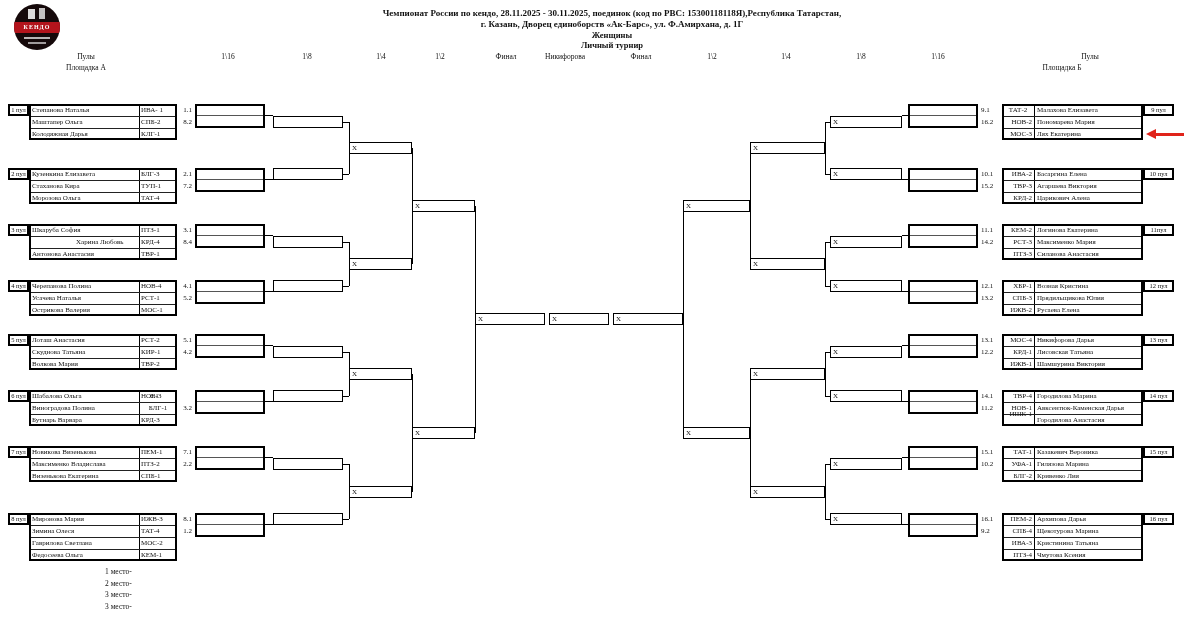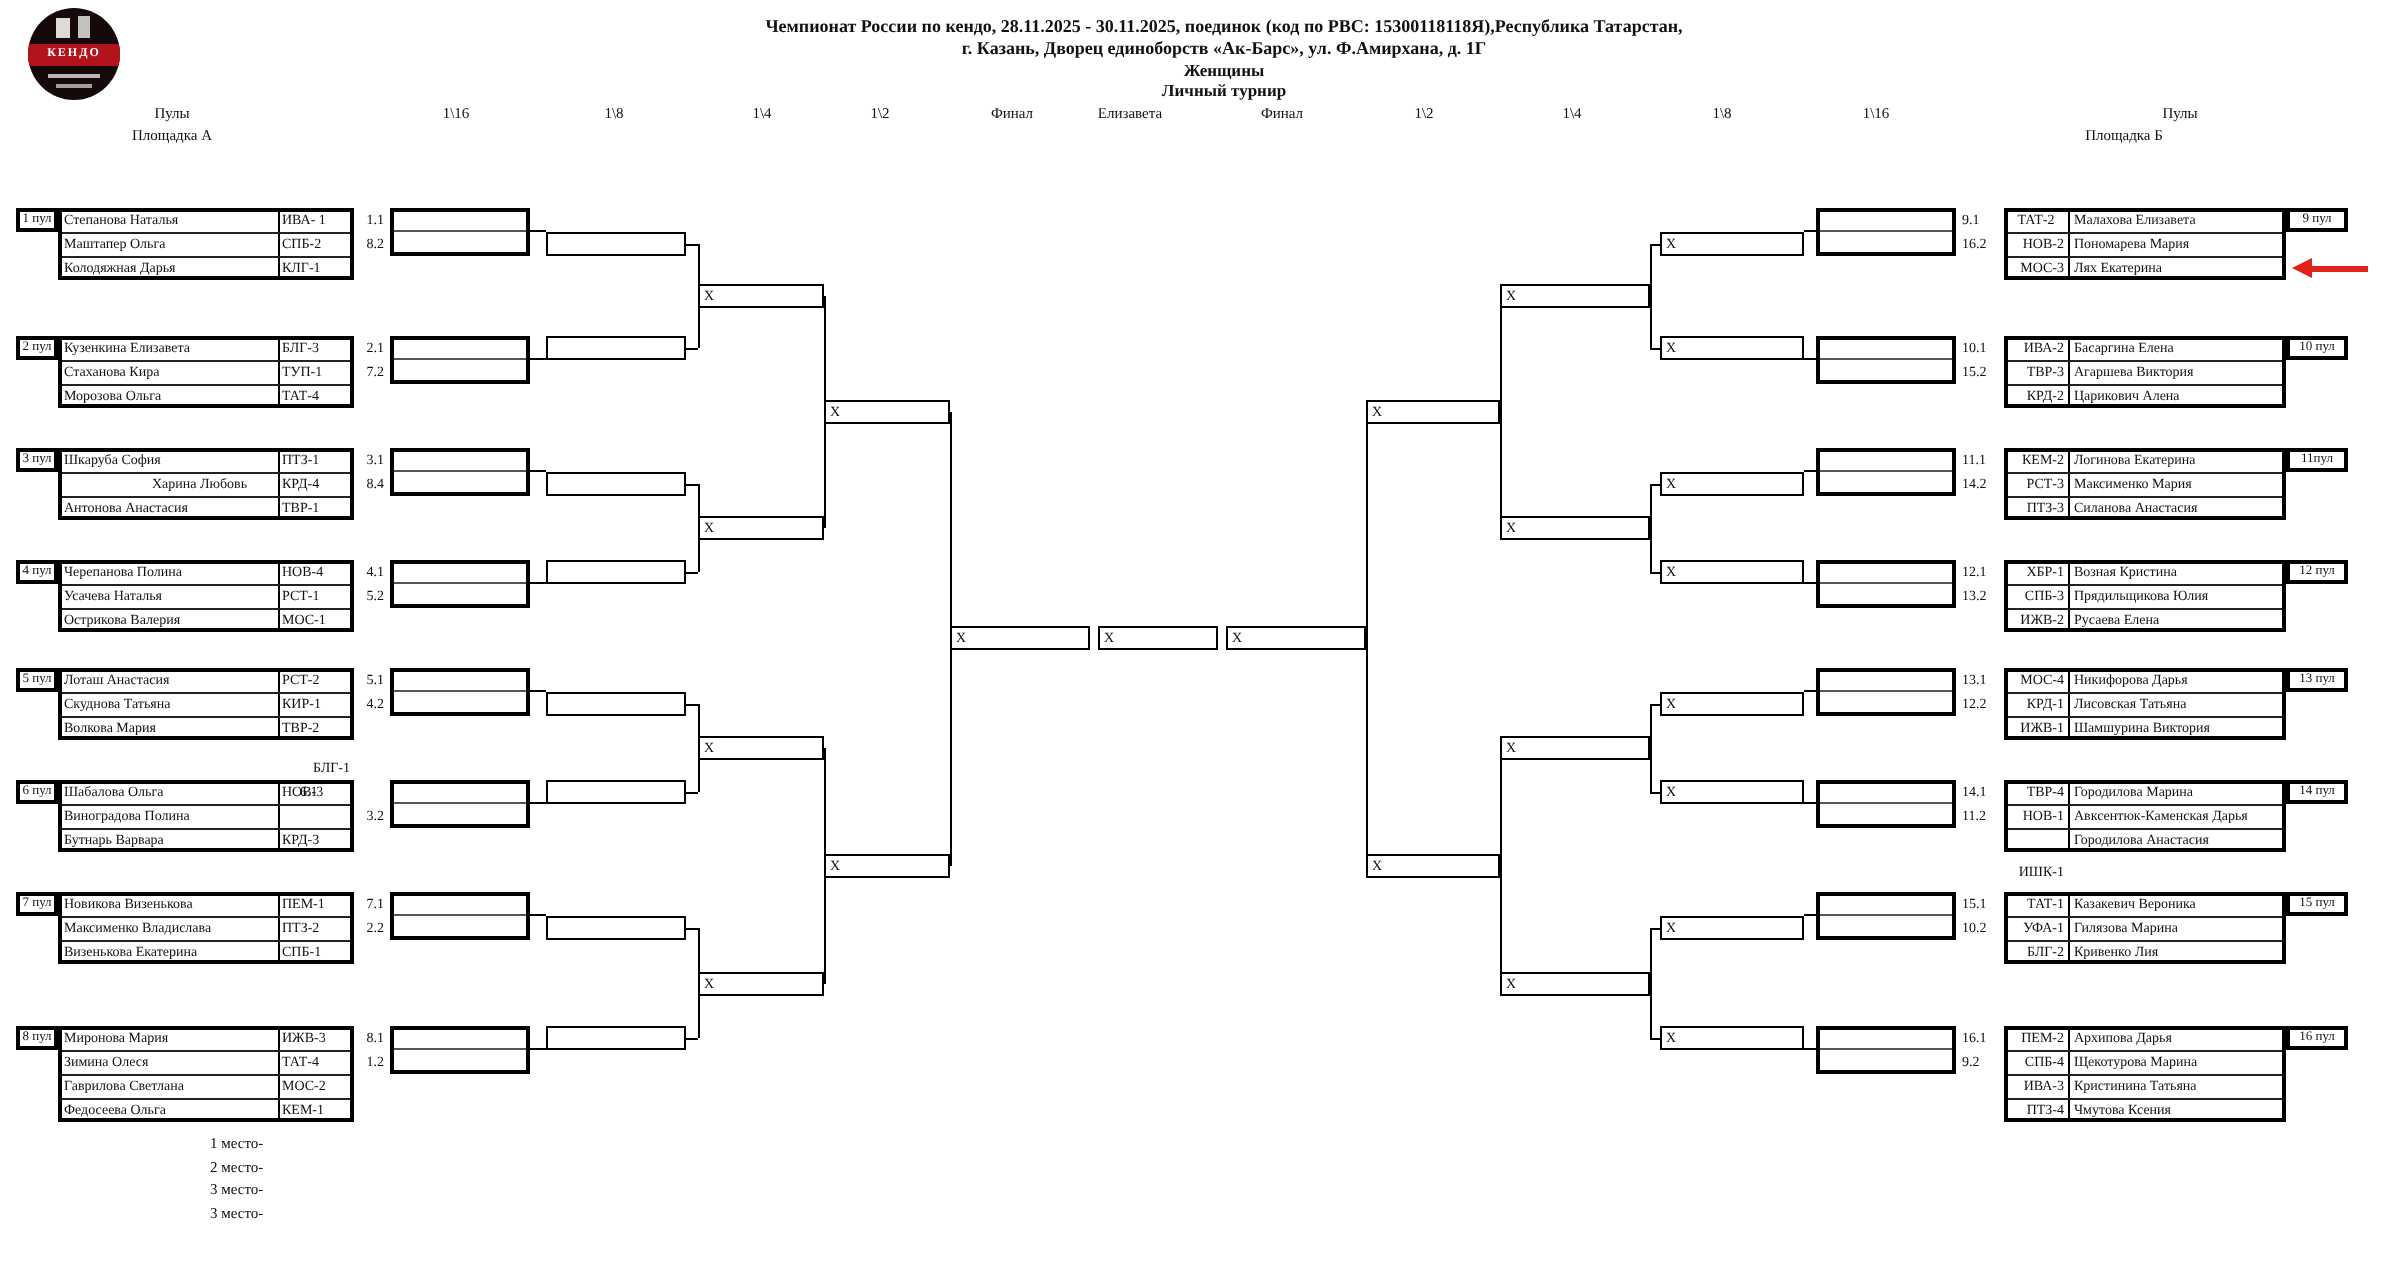--- a/index.html
+++ b/index.html
@@ -41,21 +41,21 @@
   <div class="colhdr" style="left:86px;top:63px;">Площадка А</div>
   <div class="colhdr" style="left:1090px;top:52px;">Пулы</div>
   <div class="colhdr" style="left:1062px;top:63px;">Площадка Б</div>
 
   <div id="bracket">
       <div style="position: absolute; left: 198px; top: 52px; width: 60px; height: 10px; text-align: center; font-size: 7.5px; line-height: 10px; white-space: nowrap; overflow: hidden;">1\16</div>
       <div style="position: absolute; left: 277px; top: 52px; width: 60px; height: 10px; text-align: center; font-size: 7.5px; line-height: 10px; white-space: nowrap; overflow: hidden;">1\8</div>
       <div style="position: absolute; left: 351px; top: 52px; width: 60px; height: 10px; text-align: center; font-size: 7.5px; line-height: 10px; white-space: nowrap; overflow: hidden;">1\4</div>
       <div style="position: absolute; left: 410px; top: 52px; width: 60px; height: 10px; text-align: center; font-size: 7.5px; line-height: 10px; white-space: nowrap; overflow: hidden;">1\2</div>
       <div style="position: absolute; left: 476px; top: 52px; width: 60px; height: 10px; text-align: center; font-size: 7.5px; line-height: 10px; white-space: nowrap; overflow: hidden;">Финал</div>
-      <div style="position: absolute; left: 535px; top: 52px; width: 60px; height: 10px; text-align: center; font-size: 7.5px; line-height: 10px; white-space: nowrap; overflow: hidden;">Елизавета</div>
+      <div style="position: absolute; left: 535px; top: 52px; width: 60px; height: 10px; text-align: center; font-size: 7.5px; line-height: 10px; white-space: nowrap; overflow: hidden;">Никифорова</div>
       <div style="position: absolute; left: 611px; top: 52px; width: 60px; height: 10px; text-align: center; font-size: 7.5px; line-height: 10px; white-space: nowrap; overflow: hidden;">Финал</div>
       <div style="position: absolute; left: 682px; top: 52px; width: 60px; height: 10px; text-align: center; font-size: 7.5px; line-height: 10px; white-space: nowrap; overflow: hidden;">1\2</div>
       <div style="position: absolute; left: 756px; top: 52px; width: 60px; height: 10px; text-align: center; font-size: 7.5px; line-height: 10px; white-space: nowrap; overflow: hidden;">1\4</div>
       <div style="position: absolute; left: 831px; top: 52px; width: 60px; height: 10px; text-align: center; font-size: 7.5px; line-height: 10px; white-space: nowrap; overflow: hidden;">1\8</div>
       <div style="position: absolute; left: 908px; top: 52px; width: 60px; height: 10px; text-align: center; font-size: 7.5px; line-height: 10px; white-space: nowrap; overflow: hidden;">1\16</div>
       <div style="position: absolute; left: 8px; top: 104px; width: 21px; height: 12px; border: 2px solid rgb(0, 0, 0); box-sizing: border-box; background: rgb(255, 255, 255);"></div>
       <div style="position: absolute; left: 8px; top: 104px; width: 21px; height: 12px; text-align: center; font-size: 6.5px; line-height: 12px; white-space: nowrap; overflow: hidden;">1 пул</div>
       <div style="position: absolute; left: 29px; top: 104px; width: 148px; height: 36px; border: 2px solid rgb(0, 0, 0); box-sizing: border-box; background: rgb(255, 255, 255);"></div>
       <div style="position: absolute; left: 139px; top: 105px; width: 1px; height: 34px; background: rgb(0, 0, 0);"></div>
       <div style="position: absolute; left: 31px; top: 116px; width: 144px; height: 1px; background: rgb(34, 34, 34);"></div>
@@ -141,21 +141,21 @@
       <div style="position: absolute; left: 265px; top: 345px; width: 8px; height: 1px; background: rgb(0, 0, 0);"></div>
       <div style="position: absolute; left: 8px; top: 390px; width: 21px; height: 12px; border: 2px solid rgb(0, 0, 0); box-sizing: border-box; background: rgb(255, 255, 255);"></div>
       <div style="position: absolute; left: 8px; top: 390px; width: 21px; height: 12px; text-align: center; font-size: 6.5px; line-height: 12px; white-space: nowrap; overflow: hidden;">6 пул</div>
       <div style="position: absolute; left: 29px; top: 390px; width: 148px; height: 36px; border: 2px solid rgb(0, 0, 0); box-sizing: border-box; background: rgb(255, 255, 255);"></div>
       <div style="position: absolute; left: 139px; top: 391px; width: 1px; height: 34px; background: rgb(0, 0, 0);"></div>
       <div style="position: absolute; left: 31px; top: 402px; width: 144px; height: 1px; background: rgb(34, 34, 34);"></div>
       <div style="position: absolute; left: 31px; top: 414px; width: 144px; height: 1px; background: rgb(34, 34, 34);"></div>
       <div style="position: absolute; left: 32px; top: 390px; width: 104px; height: 12px; text-align: left; font-size: 7px; line-height: 12px; white-space: nowrap; overflow: hidden;">Шабалова Ольга</div>
       <div style="position: absolute; left: 141px; top: 390px; width: 34px; height: 12px; text-align: left; font-size: 7px; line-height: 12px; white-space: nowrap; overflow: hidden;">НОВ-3</div>
       <div style="position: absolute; left: 32px; top: 402px; width: 104px; height: 12px; text-align: left; font-size: 7px; line-height: 12px; white-space: nowrap; overflow: hidden;">Виноградова Полина</div>
-      <div style="position: absolute; left: 141px; top: 378px; width: 34px; height: 12px; text-align: right; font-size: 7px; line-height: 12px; white-space: nowrap; overflow: hidden;">БЛГ-1</div>
+      <div style="position: absolute; left: 141px; top: 402px; width: 34px; height: 12px; text-align: center; font-size: 7px; line-height: 12px; white-space: nowrap; overflow: hidden;">БЛГ-1</div>
       <div style="position: absolute; left: 32px; top: 414px; width: 104px; height: 12px; text-align: left; font-size: 7px; line-height: 12px; white-space: nowrap; overflow: hidden;">Бутнарь Варвара</div>
       <div style="position: absolute; left: 141px; top: 414px; width: 34px; height: 12px; text-align: left; font-size: 7px; line-height: 12px; white-space: nowrap; overflow: hidden;">КРД-3</div>
       <div style="position: absolute; left: 150px; top: 390px; width: 42px; height: 12px; font-size: 7px; line-height: 12px; white-space: nowrap; overflow: hidden;">6.1</div>
       <div style="position: absolute; left: 150px; top: 402px; width: 42px; height: 12px; text-align: right; font-size: 7px; line-height: 12px; white-space: nowrap; overflow: hidden;">3.2</div>
       <div style="position: absolute; left: 195px; top: 390px; width: 70px; height: 24px; border: 2px solid rgb(0, 0, 0); box-sizing: border-box; background: rgb(255, 255, 255);"></div>
       <div style="position: absolute; left: 197px; top: 401px; width: 66px; height: 1px; background: rgb(85, 85, 85);"></div>
       <div style="position: absolute; left: 265px; top: 401px; width: 8px; height: 1px; background: rgb(0, 0, 0);"></div>
       <div style="position: absolute; left: 8px; top: 446px; width: 21px; height: 12px; border: 2px solid rgb(0, 0, 0); box-sizing: border-box; background: rgb(255, 255, 255);"></div>
       <div style="position: absolute; left: 8px; top: 446px; width: 21px; height: 12px; text-align: center; font-size: 6.5px; line-height: 12px; white-space: nowrap; overflow: hidden;">7 пул</div>
       <div style="position: absolute; left: 29px; top: 446px; width: 148px; height: 36px; border: 2px solid rgb(0, 0, 0); box-sizing: border-box; background: rgb(255, 255, 255);"></div>
@@ -284,21 +284,21 @@
       <div style="position: absolute; left: 981px; top: 390px; width: 40px; height: 12px; text-align: left; font-size: 7px; line-height: 12px; white-space: nowrap; overflow: hidden;">14.1</div>
       <div style="position: absolute; left: 981px; top: 402px; width: 40px; height: 12px; text-align: left; font-size: 7px; line-height: 12px; white-space: nowrap; overflow: hidden;">11.2</div>
       <div style="position: absolute; left: 1002px; top: 390px; width: 141px; height: 36px; border: 2px solid rgb(0, 0, 0); box-sizing: border-box; background: rgb(255, 255, 255);"></div>
       <div style="position: absolute; left: 1034px; top: 391px; width: 1px; height: 34px; background: rgb(0, 0, 0);"></div>
       <div style="position: absolute; left: 1004px; top: 402px; width: 137px; height: 1px; background: rgb(34, 34, 34);"></div>
       <div style="position: absolute; left: 1004px; top: 414px; width: 137px; height: 1px; background: rgb(34, 34, 34);"></div>
       <div style="position: absolute; left: 1004px; top: 390px; width: 28px; height: 12px; text-align: right; font-size: 7px; line-height: 12px; white-space: nowrap; overflow: hidden;">ТВР-4</div>
       <div style="position: absolute; left: 1037px; top: 390px; width: 104px; height: 12px; text-align: left; font-size: 7px; line-height: 12px; white-space: nowrap; overflow: hidden;">Городилова Марина</div>
       <div style="position: absolute; left: 1004px; top: 402px; width: 28px; height: 12px; text-align: right; font-size: 7px; line-height: 12px; white-space: nowrap; overflow: hidden;">НОВ-1</div>
       <div style="position: absolute; left: 1037px; top: 402px; width: 104px; height: 12px; text-align: left; font-size: 7px; line-height: 12px; white-space: nowrap; overflow: hidden;">Авксентюк-Каменская Дарья</div>
-      <div style="position: absolute; left: 1004px; top: 430px; width: 28px; height: 28px; text-align: right; font-size: 7px; line-height: 12px; white-space: nowrap; overflow: hidden;">ИШК-1</div>
+      <div style="position: absolute; left: 1004px; top: 408px; width: 28px; height: 28px; text-align: right; font-size: 7px; line-height: 12px; white-space: nowrap; overflow: hidden;">ИШК-1</div>
       <div style="position: absolute; left: 1037px; top: 414px; width: 104px; height: 12px; text-align: left; font-size: 7px; line-height: 12px; white-space: nowrap; overflow: hidden;">Городилова Анастасия</div>
       <div style="position: absolute; left: 1143px; top: 390px; width: 31px; height: 12px; border: 2px solid rgb(0, 0, 0); box-sizing: border-box; background: rgb(255, 255, 255);"></div>
       <div style="position: absolute; left: 1143px; top: 390px; width: 31px; height: 12px; text-align: center; font-size: 6.5px; line-height: 12px; white-space: nowrap; overflow: hidden;">14 пул</div>
       <div style="position: absolute; left: 908px; top: 446px; width: 70px; height: 24px; border: 2px solid rgb(0, 0, 0); box-sizing: border-box; background: rgb(255, 255, 255);"></div>
       <div style="position: absolute; left: 910px; top: 457px; width: 66px; height: 1px; background: rgb(85, 85, 85);"></div>
       <div style="position: absolute; left: 902px; top: 457px; width: 6px; height: 1px; background: rgb(0, 0, 0);"></div>
       <div style="position: absolute; left: 981px; top: 446px; width: 40px; height: 12px; text-align: left; font-size: 7px; line-height: 12px; white-space: nowrap; overflow: hidden;">15.1</div>
       <div style="position: absolute; left: 981px; top: 458px; width: 40px; height: 12px; text-align: left; font-size: 7px; line-height: 12px; white-space: nowrap; overflow: hidden;">10.2</div>
       <div style="position: absolute; left: 1002px; top: 446px; width: 141px; height: 36px; border: 2px solid rgb(0, 0, 0); box-sizing: border-box; background: rgb(255, 255, 255);"></div>
       <div style="position: absolute; left: 1034px; top: 447px; width: 1px; height: 34px; background: rgb(0, 0, 0);"></div>

